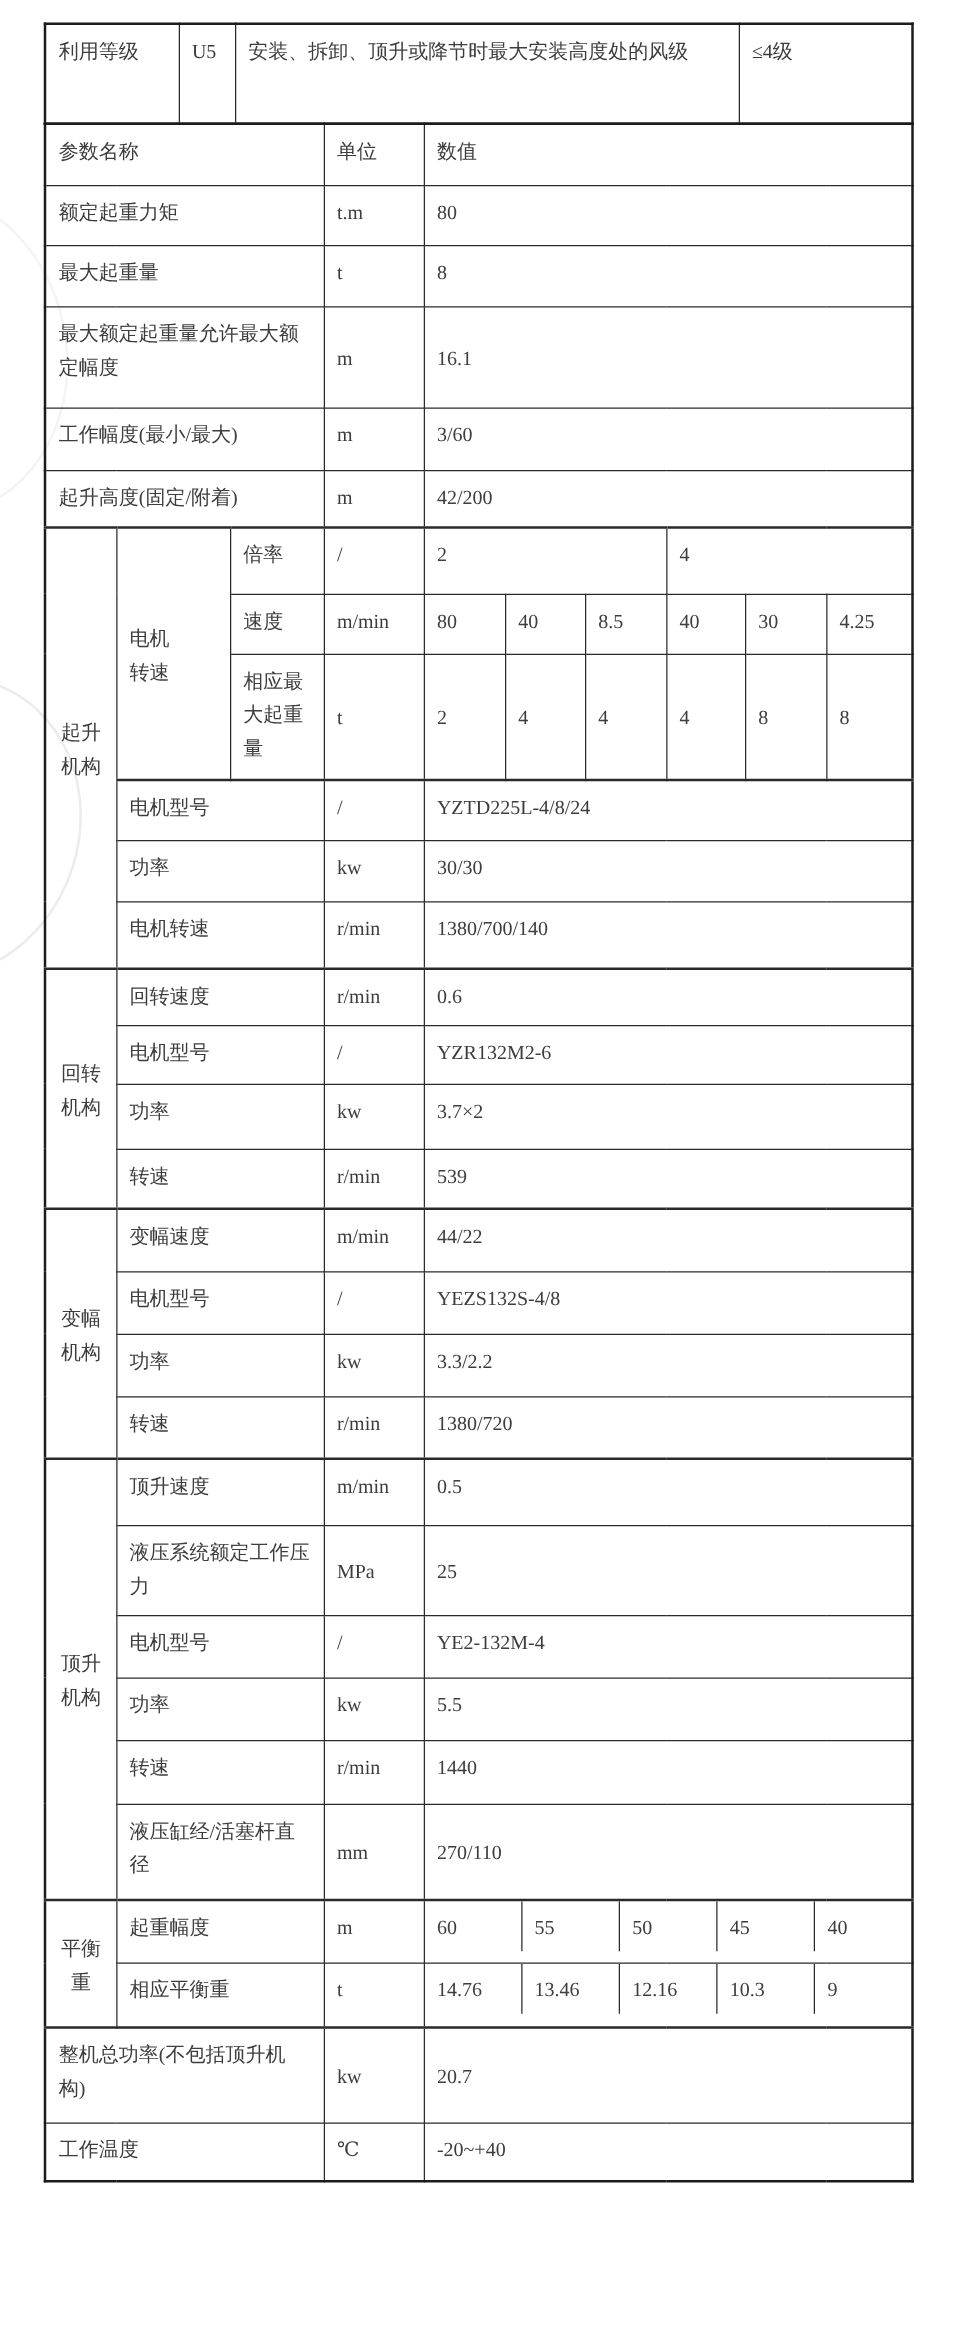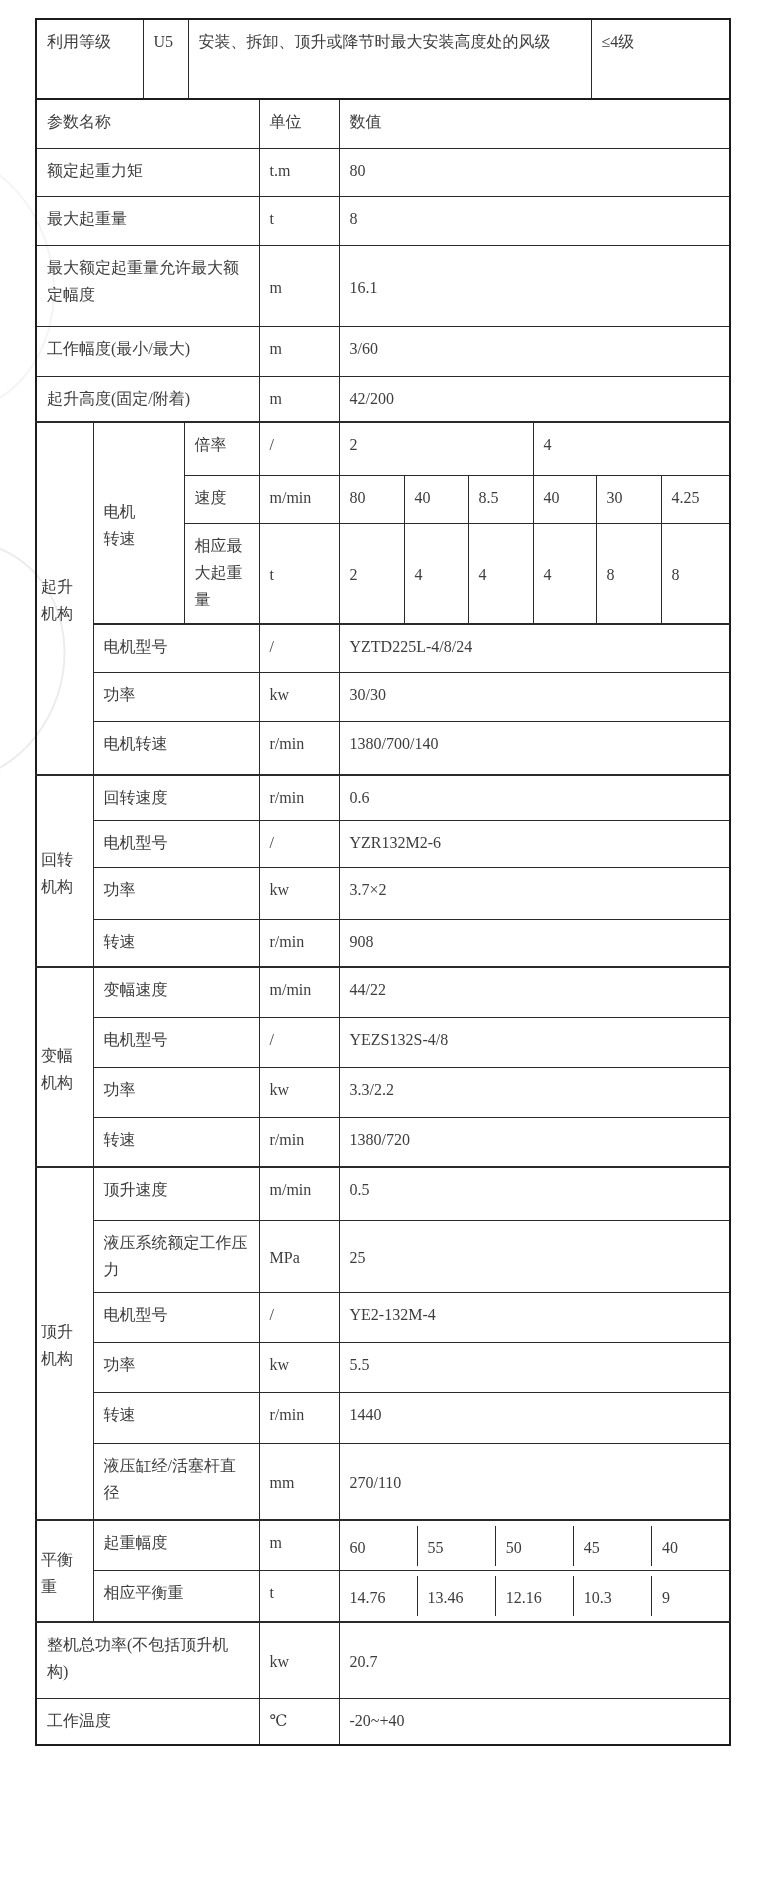--- a/index.html
+++ b/index.html
@@ -15,26 +15,26 @@
   table{border-collapse:collapse;table-layout:fixed;width:694px;}
   table.t1{border:2px solid #1c1c1c;}
   table.t2{border:2px solid #1c1c1c;margin-top:-2px;}
   td{
     border:1px solid #2a2a2a;
     padding:8px 10px 5px 10px;
     font-size:16px;line-height:27px;
     vertical-align:top;word-break:break-all;overflow:hidden;
   }
   tr.sec > td{border-top-width:2px;margin-top:16px;}
-  td.grp{vertical-align:middle;padding-left:4px;padding-right:4px;}
+  td.grp{vertical-align:middle;padding-left:4px;padding-right:4px;text-align:center;}
   td.vm{vertical-align:middle;}
   td.cond{padding-right:34px;margin-top:32px;}
   td.p0{padding:0;}
   .narrow{display:inline-block;width:2.4em;}
-  .flex5{display:flex;width:100%;height:100%;align-items:center;}
+  .flex5{display:flex;width:100%;height:100%;align-items:flex-start;}
   .flex5 > div{flex:1 1 0;padding:8px 10px 5px 10px;border-left:1px solid #2a2a2a;box-sizing:border-box;}
   .flex5 > div:first-child{border-left:none;}
 </style>
 </head>
 <body>
 
 <div class="watermark wm2"></div>
 <div class="watermark wm1"></div>
 
 <div class="wrap">
@@ -159,21 +159,21 @@
       <td colspan="6">YZR132M2-6</td>
     </tr>
     <tr style="height:52px">
       <td colspan="2">功率</td>
       <td>kw</td>
       <td colspan="6">3.7×2</td>
     </tr>
     <tr style="height:48px">
       <td colspan="2">转速</td>
       <td>r/min</td>
-      <td colspan="6">908</td>
+      <td colspan="6">539</td>
     </tr>
 
     <tr class="sec" style="height:50px">
       <td rowspan="4" class="grp">变幅机构</td>
       <td colspan="2">变幅速度</td>
       <td>m/min</td>
       <td colspan="6">44/22</td>
     </tr>
     <tr style="height:50px">
       <td colspan="2">电机型号</td>

